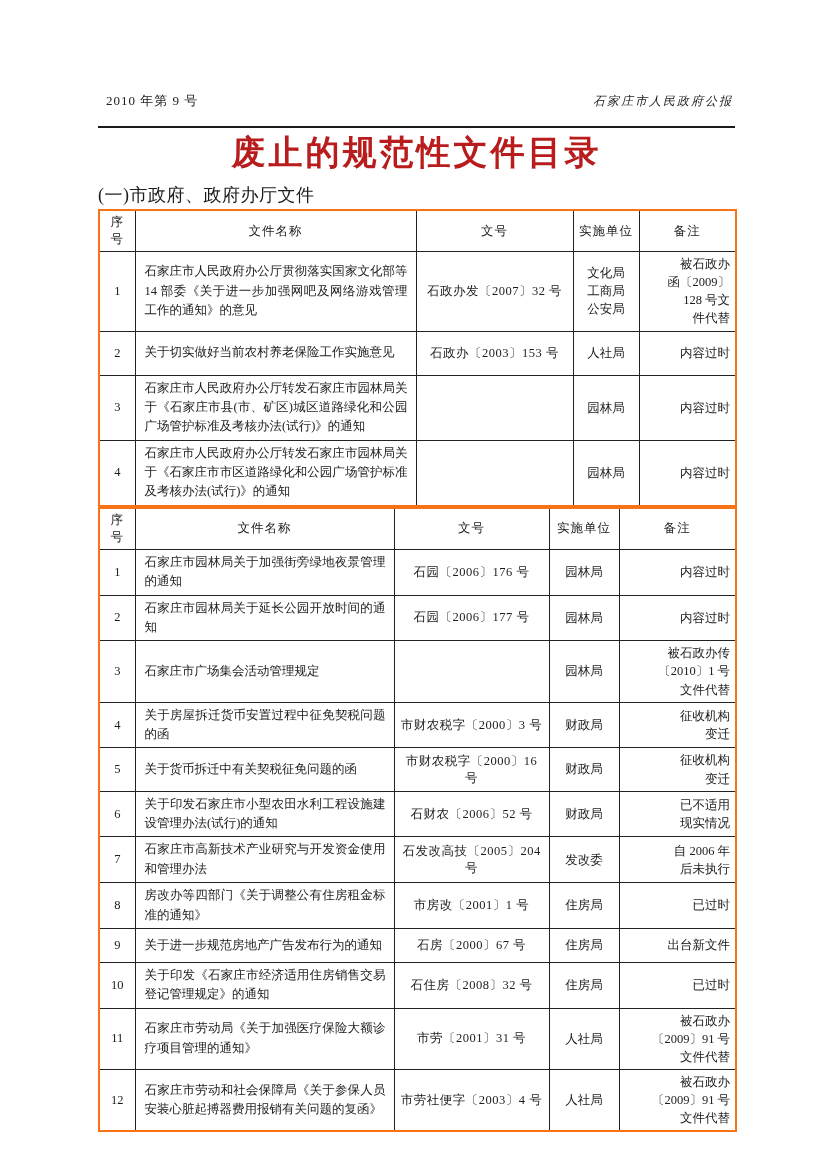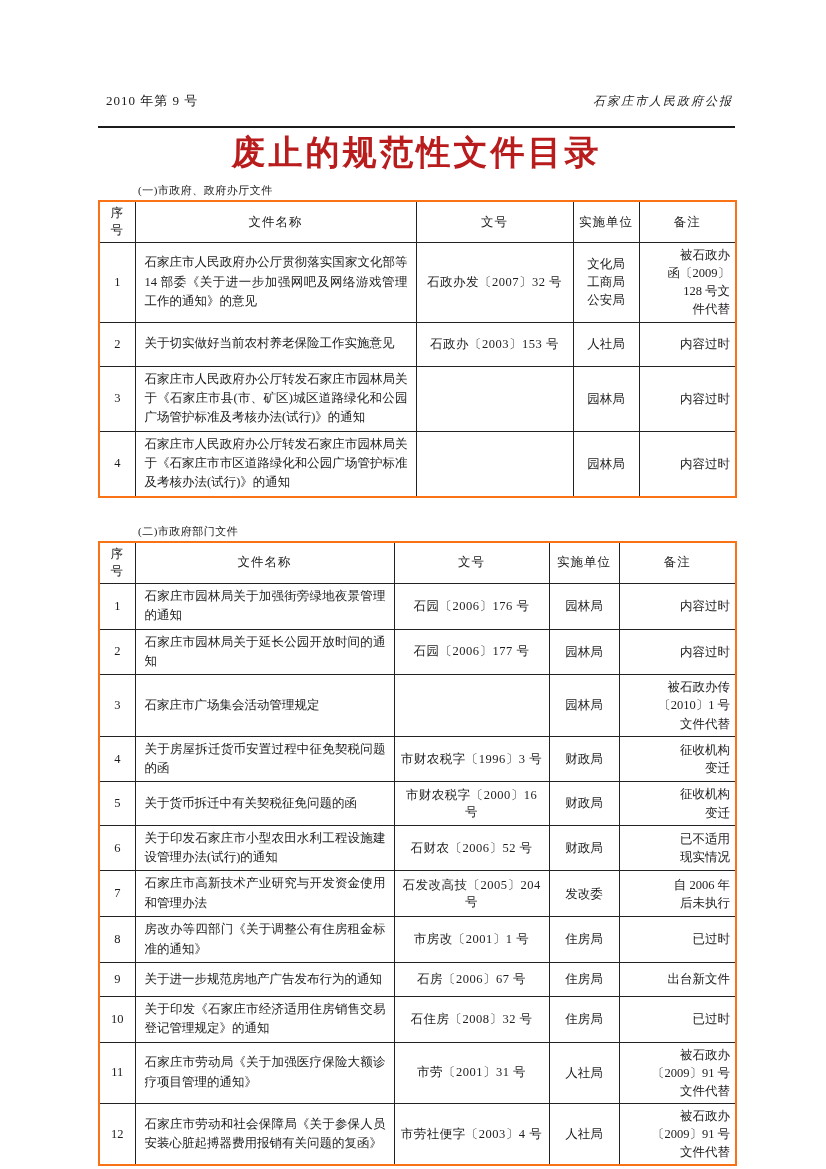--- a/index.html
+++ b/index.html
@@ -60,23 +60,22 @@
   .doc-title {
     margin-top: 2px;
     text-align: center;
     font-size: 34px;
     font-weight: bold;
     letter-spacing: 3px;
     color: #b91c1c;
   }
 
   .section-label {
-    font-size: 11px;
+    font-size: 18px;
     letter-spacing: 0.5px;
-    margin-left: 40px;
   }
   .section-label.first { margin-top: 7px; margin-bottom: 2px; }
   .section-label.second { margin-top: 26px; margin-bottom: 2px; }
 
   table.doc-table {
     border-collapse: collapse;
     table-layout: fixed;
     width: 637px;
     border: 2px solid #f97316;
   }
@@ -156,21 +155,20 @@
       <tr style="height:56px">
         <td class="c-no">4</td>
         <td class="c-name">石家庄市人民政府办公厅转发石家庄市园林局关于《石家庄市市区道路绿化和公园广场管护标准及考核办法(试行)》的通知</td>
         <td class="c-doc"></td>
         <td class="c-unit">园林局</td>
         <td class="c-remark">内容过时</td>
       </tr>
     </tbody>
       </table>
 
-    <div class="section-label second">(二)市政府部门文件</div>
 
     <table class="doc-table">
       <colgroup>
         <col style="width:36px">
           <col style="width:259px">
           <col style="width:155px">
           <col style="width:70px">
           <col style="width:117px">
       </colgroup>
       <tbody>
@@ -200,21 +198,21 @@
         <td class="c-name">石家庄市广场集会活动管理规定</td>
         <td class="c-doc"></td>
         <td class="c-unit">园林局</td>
         <td class="c-remark">被石政办传
 〔2010〕1 号
 文件代替</td>
       </tr>
       <tr style="height:42px">
         <td class="c-no">4</td>
         <td class="c-name">关于房屋拆迁货币安置过程中征免契税问题的函</td>
-        <td class="c-doc">市财农税字〔1996〕3 号</td>
+        <td class="c-doc">市财农税字〔2000〕3 号</td>
         <td class="c-unit">财政局</td>
         <td class="c-remark">征收机构
 变迁</td>
       </tr>
       <tr style="height:42px">
         <td class="c-no">5</td>
         <td class="c-name">关于货币拆迁中有关契税征免问题的函</td>
         <td class="c-doc">市财农税字〔2000〕16 号</td>
         <td class="c-unit">财政局</td>
         <td class="c-remark">征收机构
@@ -239,21 +237,21 @@
       <tr style="height:40px">
         <td class="c-no">8</td>
         <td class="c-name">房改办等四部门《关于调整公有住房租金标准的通知》</td>
         <td class="c-doc">市房改〔2001〕1 号</td>
         <td class="c-unit">住房局</td>
         <td class="c-remark">已过时</td>
       </tr>
       <tr style="height:34px">
         <td class="c-no">9</td>
         <td class="c-name">关于进一步规范房地产广告发布行为的通知</td>
-        <td class="c-doc">石房〔2006〕67 号</td>
+        <td class="c-doc">石房〔2000〕67 号</td>
         <td class="c-unit">住房局</td>
         <td class="c-remark">出台新文件</td>
       </tr>
       <tr style="height:40px">
         <td class="c-no">10</td>
         <td class="c-name">关于印发《石家庄市经济适用住房销售交易登记管理规定》的通知</td>
         <td class="c-doc">石住房〔2008〕32 号</td>
         <td class="c-unit">住房局</td>
         <td class="c-remark">已过时</td>
       </tr>

